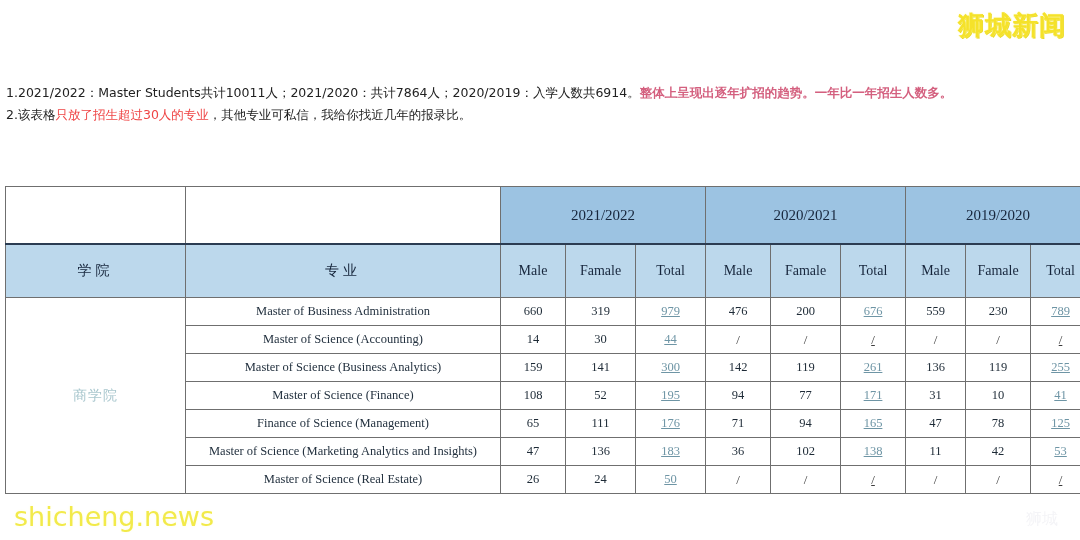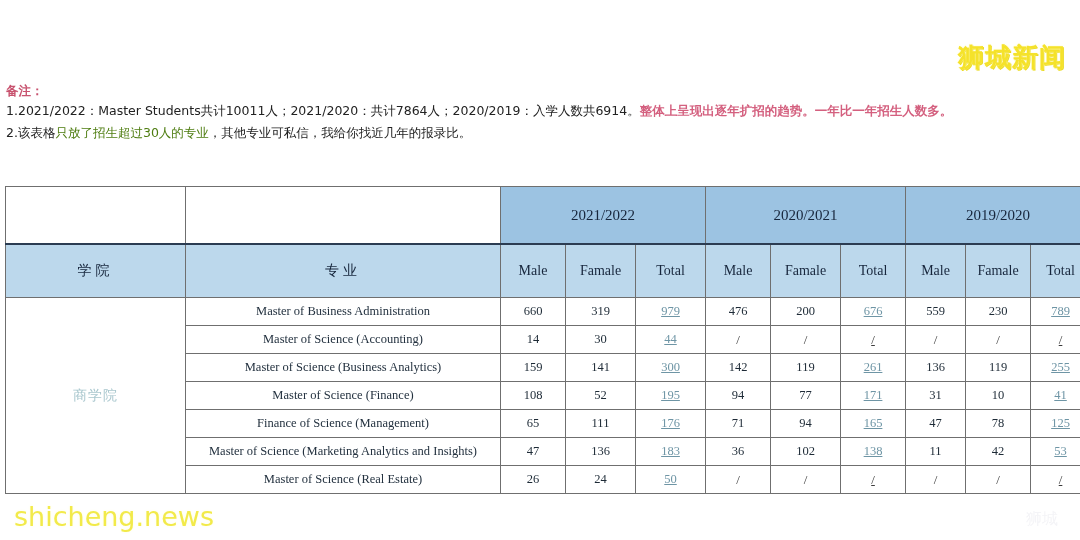--- a/index.html
+++ b/index.html
@@ -21,21 +21,20 @@
     top: 8px;
     right: 14px;
     font-family: "DejaVu Sans", sans-serif;
     font-weight: bold;
     font-size: 26px;
     letter-spacing: 1px;
     color: #f5e22a;
     text-shadow: 0 0 2px #fffbbd, 1px 1px 0 #e8d400;
     z-index: 30;
     white-space: nowrap;
-    margin-top: 32px;
   }
   .wm-bottom {
     position: absolute;
     left: 14px;
     bottom: 8px;
     font-family: "DejaVu Sans", sans-serif;
     font-size: 27px;
     color: #f2ea4a;
     text-shadow: 0 0 3px #fffde0;
     z-index: 30;
@@ -70,21 +69,21 @@
     line-height: 18px;
   }
   .notes .note-line {
     white-space: nowrap;
   }
   .pink {
     color: #d4607f;
     font-weight: bold;
   }
   .pink-soft {
-    color: #4d7c0f;
+    color: #ef4444;
   }
 
   
   .tbl-wrap {
     position: absolute;
     left: 5px;
     top: 186px;
     width: 1070px;
   }
   table.grid {
@@ -154,21 +153,20 @@
   }
 </style>
 </head>
 <body>
 
 <div class="wm-top">狮城新闻</div>
 <div class="wm-bottom">shicheng.news</div>
 <div class="wm-faint">狮城</div>
 
 <div class="notes">
-  <div class="note-title">备注：</div>
   <div class="note-line">
     <span>1.2021/2022：Master Students共计10011人；2021/2020：共计7864人；2020/2019：入学人数共6914。</span><span class="pink">整体上呈现出逐年扩招的趋势。一年比一年招生人数多。</span>
   </div>
   <div class="note-line">
     <span>2.该表格</span><span class="pink-soft">只放了招生超过30人的专业</span><span>，其他专业可私信，我给你找近几年的报录比。</span>
   </div>
 </div>
 
 <div class="tbl-wrap">
   <table class="grid">

